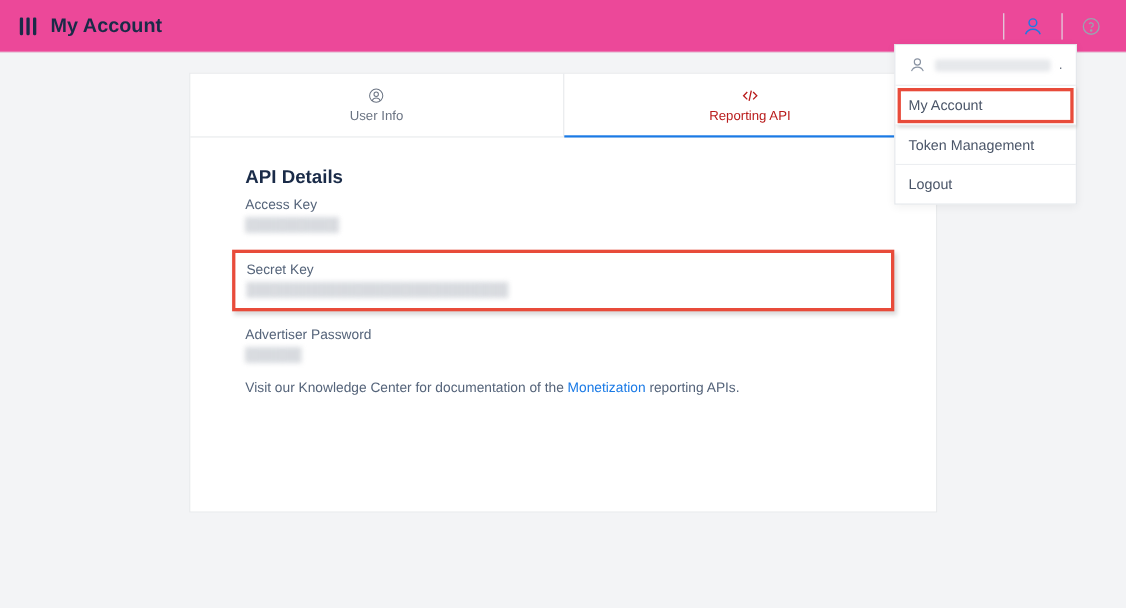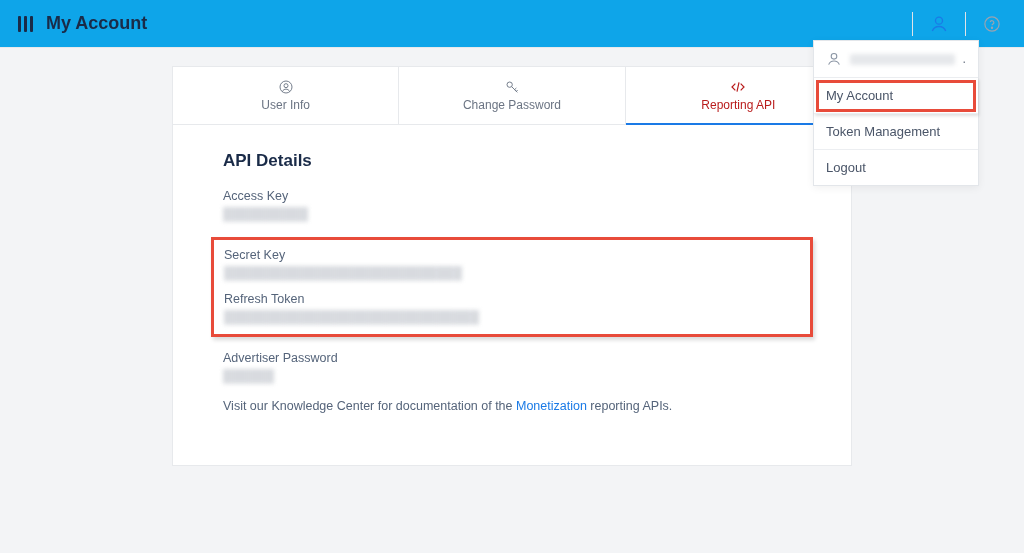--- a/index.html
+++ b/index.html
@@ -4,21 +4,21 @@
   <style>
     * { box-sizing: border-box; margin: 0; padding: 0; }
     body {
       font-family: -apple-system, BlinkMacSystemFont, "Segoe UI", Helvetica, Arial, sans-serif;
       background: #f3f4f6;
       width: 1024px;
       height: 553px;
       overflow: hidden;
     }
     .topbar {
-      background: #0ea5e9;
+      background: #ec4899;
       height: 48px;
       display: flex;
       align-items: center;
       padding: 0 18px;
       border-bottom: 1px solid #e7e9ec;
       position: relative;
     }
     .hamburger {
       width: 18px;
       height: 14px;
@@ -107,21 +107,21 @@
     }
     .tab-icon { width: 16px; height: 16px; }
 
     .panel {
       padding: 26px 50px 10px 50px;
     }
     .section-title {
       font-size: 17px;
       font-weight: 700;
       color: #1a2b48;
-      margin-bottom: 18px;
+      margin-bottom: 8px;
     }
     .field-block {
       margin-bottom: 16px;
     }
     .field-label {
       font-size: 12.5px;
       color: #55647a;
       margin-bottom: 4px;
     }
     .field-value {
@@ -242,27 +242,20 @@
   <div class="card">
     <div class="tabs">
       <div class="tab">
         <svg class="tab-icon" viewBox="0 0 24 24" fill="none" stroke="currentColor" stroke-width="1.4">
           <circle cx="12" cy="12" r="9"></circle>
           <circle cx="12" cy="10" r="3"></circle>
           <path d="M6.5 19c1-2.6 3.3-3.8 5.5-3.8s4.5 1.2 5.5 3.8"></path>
         </svg>
         <span>User Info</span>
       </div>
-      <div class="tab">
-        <svg class="tab-icon" viewBox="0 0 24 24" fill="none" stroke="currentColor" stroke-width="1.4">
-          <circle cx="8.5" cy="8.5" r="4"></circle>
-          <path d="M11.5 11.5L20 20M16 16l2.5-2.5M18.5 18.5l2-2"></path>
-        </svg>
-        <span>Change Password</span>
-      </div>
       <div class="tab active">
         <svg class="tab-icon" viewBox="0 0 24 24" fill="none" stroke="currentColor" stroke-width="1.8">
           <path d="M8 7l-5 5 5 5M16 7l5 5-5 5M13.5 5l-3 14"></path>
         </svg>
         <span>Reporting API</span>
       </div>
     </div>
 
     <div class="panel">
       <div class="section-title">API Details</div>
@@ -270,24 +263,20 @@
       <div class="field-block">
         <div class="field-label">Access Key</div>
         <div class="field-value val-w-sm">██████████</div>
       </div>
 
       <div class="highlight-box">
         <div class="field-block">
           <div class="field-label">Secret Key</div>
           <div class="field-value val-w-md">████████████████████████████</div>
         </div>
-        <div class="field-block">
-          <div class="field-label">Refresh Token</div>
-          <div class="field-value val-w-lg">██████████████████████████████</div>
-        </div>
       </div>
 
       <div class="field-block">
         <div class="field-label">Advertiser Password</div>
         <div class="field-value val-w-xs">██████</div>
       </div>
 
       <div class="footer-text">
         <span>Visit our Knowledge Center for documentation of the </span><a href="#">Monetization</a><span> reporting APIs.</span>
       </div>

